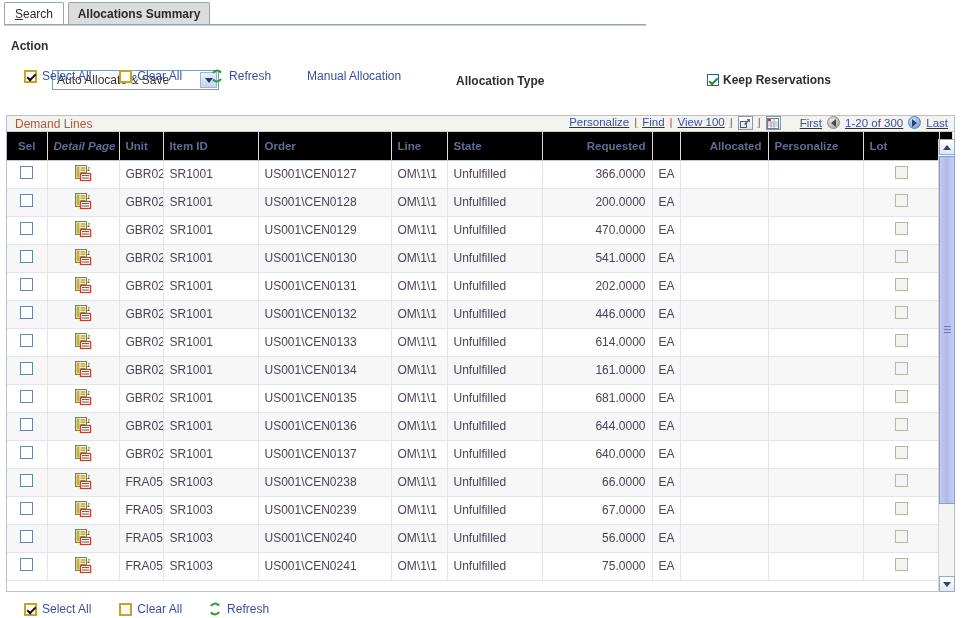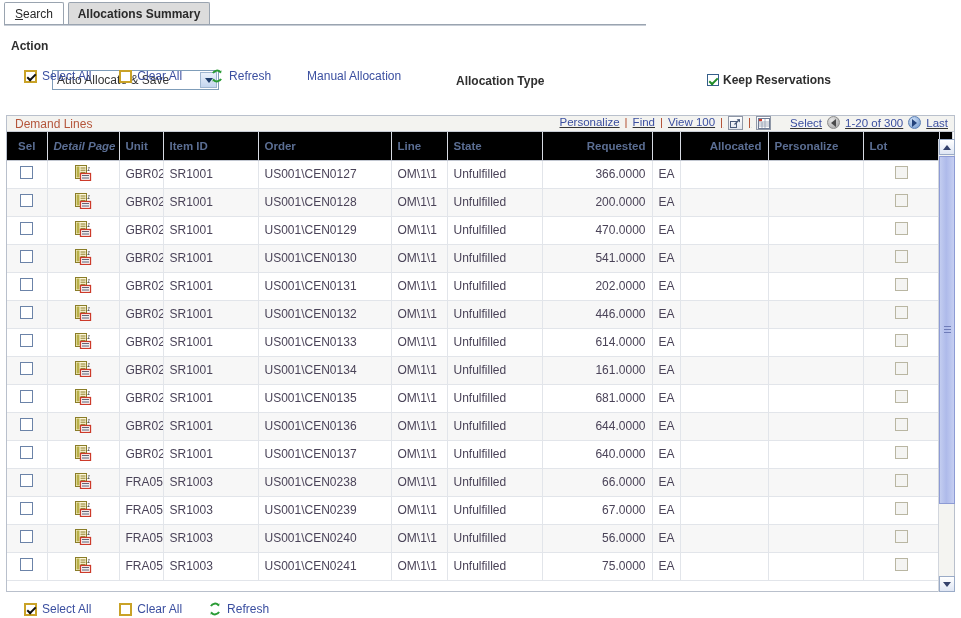--- a/index.html
+++ b/index.html
@@ -337,21 +337,21 @@
             <g stroke="#8892a8" stroke-width="0.7">
               <line x1="1" y1="4" x2="11" y2="4"></line>
               <line x1="1" y1="6" x2="11" y2="6"></line>
               <line x1="1" y1="8" x2="11" y2="8"></line>
               <line x1="4" y1="4" x2="4" y2="10"></line>
               <line x1="7" y1="1" x2="7" y2="10"></line>
             </g>
           </svg>
         </span>
         <div class="nav">
-          <span class="navtxt">Select</span>
+          <span class="navtxt">First</span>
           <span class="circ grey">
               <span class="tri"></span>
             </span>
           <span class="navtxt">1-20 of 300</span>
           <span class="circ blue">
               <span class="tri"></span>
             </span>
           <span class="navtxt">Last</span>
         </div>
       </div>

